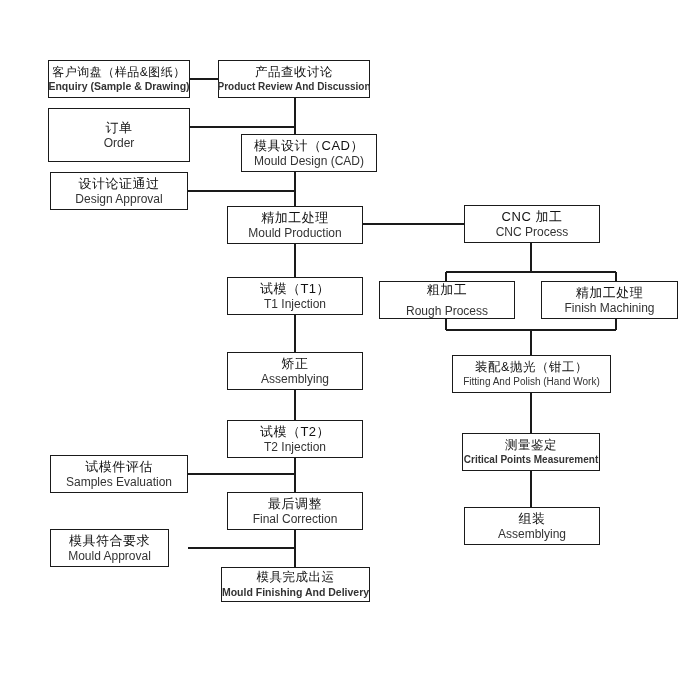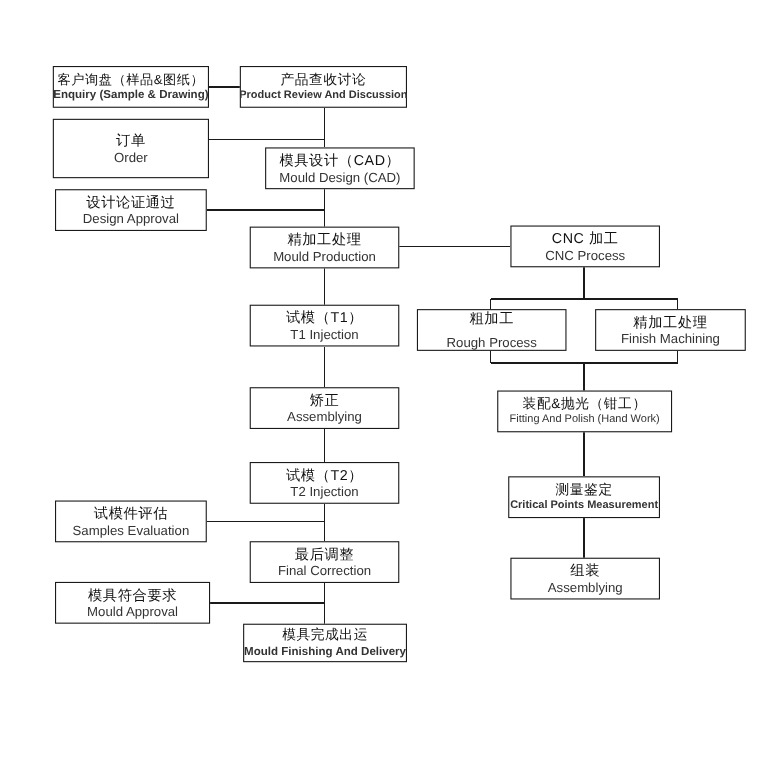--- a/index.html
+++ b/index.html
@@ -152,21 +152,21 @@
         <div class="en">Samples Evaluation</div>
       </div>
       <div class="node" style="left: 227px; top: 492px; width: 136px; height: 38px; border-color: rgb(26, 26, 26);">
         <div class="cn">最后调整</div>
         <div class="en">Final Correction</div>
       </div>
       <div class="node" style="left: 464px; top: 507px; width: 136px; height: 38px; border-color: rgb(26, 26, 26);">
         <div class="cn">组装</div>
         <div class="en">Assemblying</div>
       </div>
-      <div class="node" style="left: 50px; top: 529px; width: 141px; height: 38px; border-color: rgb(26, 26, 26);">
+      <div class="node" style="left: 50px; top: 529px; width: 119px; height: 38px; border-color: rgb(26, 26, 26);">
         <div class="cn">模具符合要求</div>
         <div class="en">Mould Approval</div>
       </div>
       <div class="node small" style="left: 221px; top: 567px; width: 149px; height: 35px; border-color: rgb(26, 26, 26);">
         <div class="cn">模具完成出运</div>
         <div class="en">Mould Finishing And Delivery</div>
       </div>
     </div>
 
 </div>

